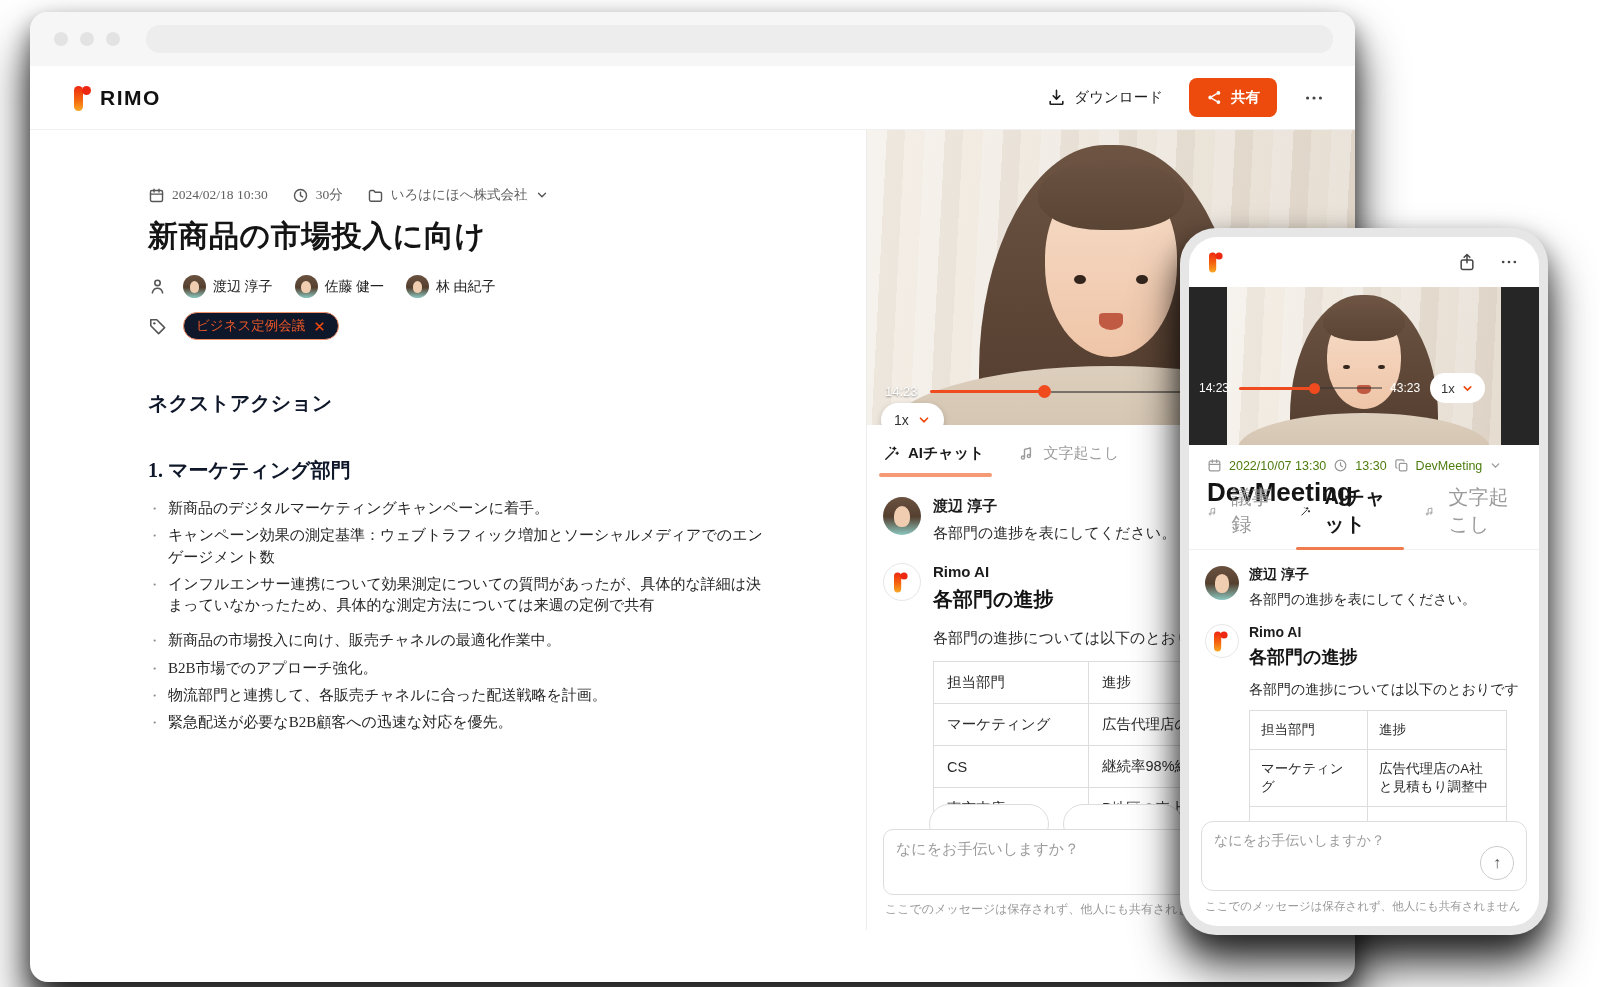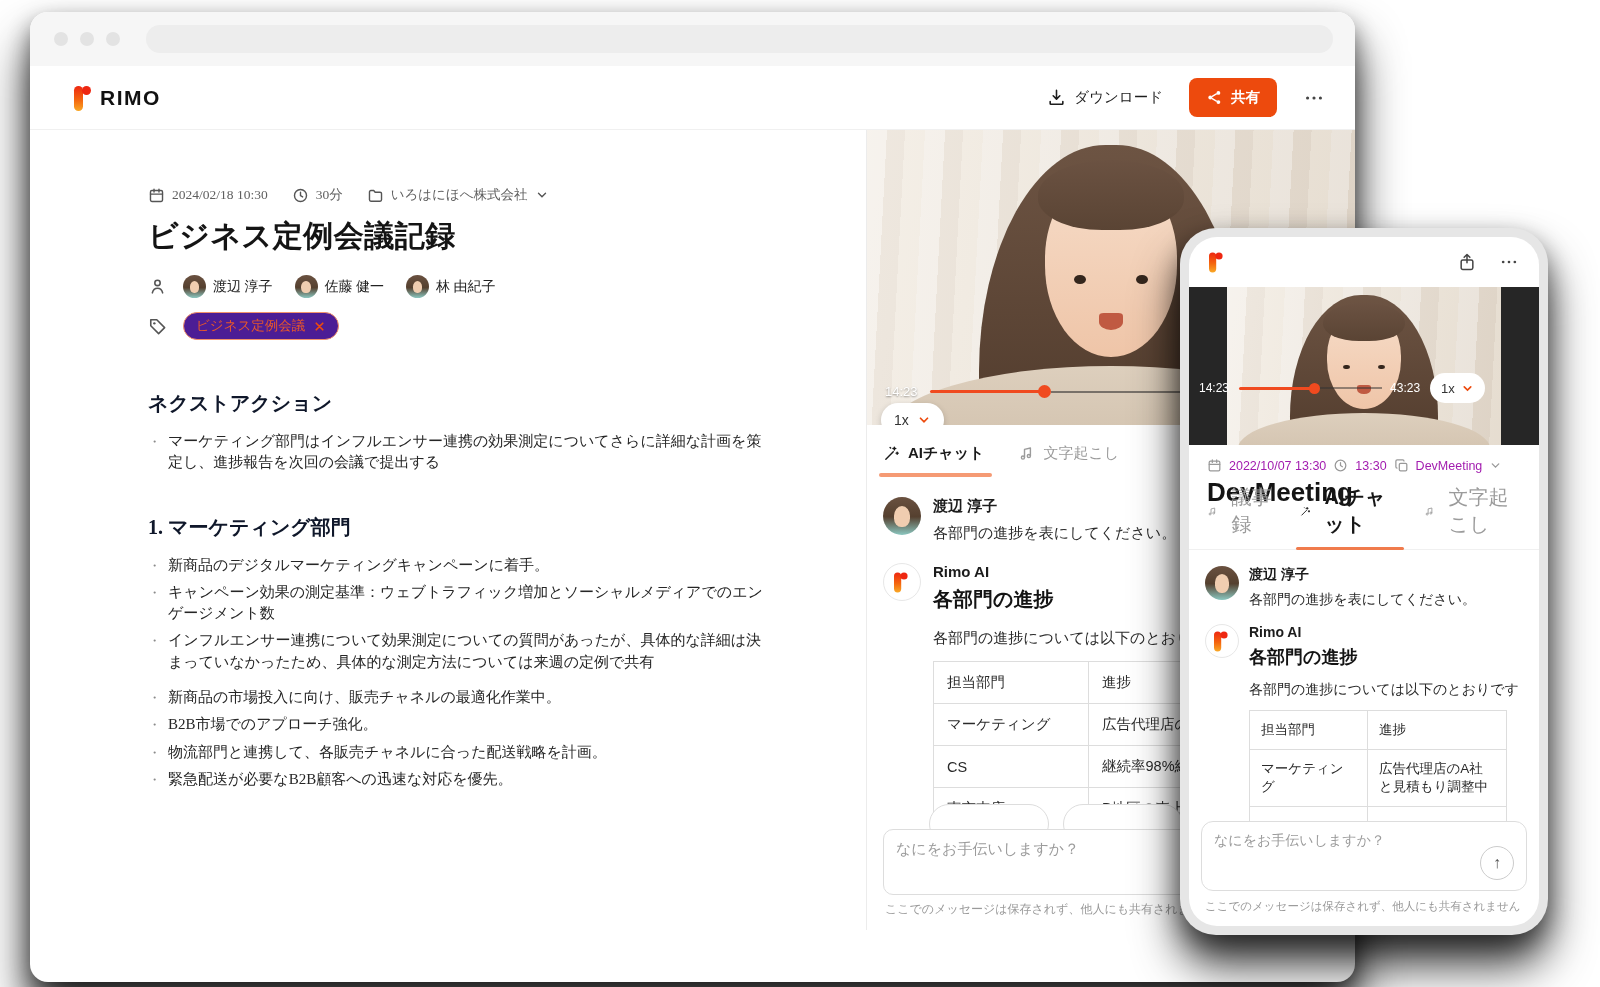--- a/index.html
+++ b/index.html
@@ -41,21 +41,21 @@
   .people-row { display:flex; align-items:center; margin-top:18px; color:#444; }
   .people-row .lead-ico { margin-right:16px; color:#555; }
   .person { display:flex; align-items:center; gap:7px; margin-right:22px; }
   .mini-avatar { width:23px; height:23px; border-radius:50%; overflow:hidden; position:relative;
     background:linear-gradient(180deg,#6a5140 0%,#55402f 55%,#8bc7c0 100%); }
   .mini-avatar::before { content:""; position:absolute; left:29%; top:26%; width:42%; height:52%;
     border-radius:50% 50% 45% 45%; background:#f0cdb0; }
   .person-name { font-size:14px; color:#222; }
   .tag-row { display:flex; align-items:center; margin-top:14px; }
   .tag-row .lead-ico { margin-right:16px; color:#555; }
-  .tag-pill { display:flex; align-items:center; gap:8px; border:1.5px solid #F2926B; background:#4c1d95;
+  .tag-pill { display:flex; align-items:center; gap:8px; border:1.5px solid #F2926B; background:#0f172a;
     color:#E8572A; border-radius:15px; padding:4px 12px; font-size:13.5px; cursor:pointer; }
   .tag-pill svg { color:#ED4A0D; }
 
   .section-h { font-size:20px; font-weight:800; color:#0f172a; }
   .mt-xl { margin-top:50px; } .mt-lg { margin-top:40px; }
   ul.bullets { list-style:none; margin-top:14px; max-width:624px; }
   ul.bullets li { position:relative; font-size:15px; line-height:1.42; color:#262626;
     padding-left:20px; margin-bottom:6px; }
   ul.bullets li::before { content:"・"; position:absolute; left:0; color:#8a8a8a; font-size:13px; top:2px; }
 
@@ -132,21 +132,21 @@
   .ph-vctrl { position:absolute; left:0; right:0; bottom:42px; display:flex; align-items:center; z-index:10; }
   .ph-time { color:#fff; font-size:12px; margin-left:10px; }
   .ph-line { height:3px; background:#F04A1F; width:72px; margin-left:10px; border-radius:2px; }
   .ph-vdot { width:11px; height:11px; border-radius:50%; background:#F04A1F; margin-left:-2px; }
   .ph-line-rest { height:2px; background:rgba(50,50,50,.5); width:62px; }
   .ph-total { color:#fff; font-size:12px; margin-left:8px; }
   .ph-speed { margin-left:10px; background:#fff; border-radius:15px; height:30px; padding:0 11px;
     display:flex; align-items:center; gap:6px; font-size:13px; color:#333; cursor:pointer; }
   .ph-speed svg { color:#ED4A0D; }
   .ph-body { flex:1; display:flex; flex-direction:column; overflow:hidden; position:relative; }
-  .ph-meta { display:flex; align-items:center; gap:7px; font-size:12.5px; color:#a21caf; padding:13px 18px 0; }
+  .ph-meta { display:flex; align-items:center; gap:7px; font-size:12.5px; color:#4d7c0f; padding:13px 18px 0; }
   .ph-title { font-size:26px; font-weight:800; color:#141414; padding:4px 18px 0; }
   .ph-part { display:flex; gap:26px; font-size:13px; color:#555; padding:6px 18px 0; }
   .ph-more { cursor:pointer; }
   .ph-tabs { display:flex; align-items:flex-end; gap:26px; padding:10px 18px 0; height:42px; border-bottom:1px solid #f0f0f0; }
   .ph-tab { display:flex; align-items:center; gap:14px; font-size:20px; color:#9b9b9b; padding-bottom:11px; position:relative; cursor:pointer; }
   .ph-tab.active { color:#161616; font-weight:700; }
   .ph-tab.active::after { content:""; position:absolute; left:-4px; right:-6px; bottom:-1px; height:3px;
     background:#F07B4C; border-radius:2px; }
   .ph-chat { flex:1; padding:16px 16px 0; overflow:hidden; }
   .ph-chat .msg { gap:10px; margin-bottom:14px; }
@@ -234,21 +234,21 @@
         <span class="gap"></span>
         <svg width="17" height="17" viewBox="0 0 24 24" fill="none" stroke="#555" stroke-width="2" stroke-linejoin="round">
             <path d="M3.5 7a2 2 0 0 1 2-2h4l2 2.3h7a2 2 0 0 1 2 2V18a2 2 0 0 1-2 2h-13a2 2 0 0 1-2-2z"></path>
           </svg>
         <span>いろはにほへ株式会社</span>
         <svg width="14" height="14" viewBox="0 0 24 24" fill="none" stroke="#555" stroke-width="2.4" stroke-linecap="round">
             <path d="m6 9 6 6 6-6"></path>
           </svg>
       </div>
 
-      <h1 class="doc-title">ビジネス定例会議記録</h1>
+      <h1 class="doc-title">新商品の市場投入に向け</h1>
 
       <div class="people-row">
         <svg class="lead-ico" width="19" height="19" viewBox="0 0 24 24" fill="none" stroke="currentColor" stroke-width="2" stroke-linecap="round">
             <circle cx="12" cy="7.5" r="3.4"></circle>
             <path d="M5.5 20c.9-3.8 3.4-5.7 6.5-5.7s5.6 1.9 6.5 5.7"></path>
           </svg>
         <div class="person">
           <div class="mini-avatar"></div>
           <span class="person-name">渡辺 淳子</span>
         </div>
@@ -271,21 +271,20 @@
           <span>ビジネス定例会議</span>
           <svg width="13" height="13" viewBox="0 0 24 24" fill="none" stroke="currentColor" stroke-width="3.2" stroke-linecap="round">
               <path d="m6 6 12 12M18 6 6 18"></path>
             </svg>
         </div>
       </div>
 
       <div id="doc-sections">
           <h2 class="section-h mt-xl">ネクストアクション</h2>
           <ul class="bullets">
-            <li>マーケティング部門はインフルエンサー連携の効果測定についてさらに詳細な計画を策定し、進捗報告を次回の会議で提出する</li>
           </ul>
           <h2 class="section-h mt-lg">1. マーケティング部門</h2>
           <ul class="bullets">
             <li>新商品のデジタルマーケティングキャンペーンに着手。</li>
             <li>キャンペーン効果の測定基準：ウェブトラフィック増加とソーシャルメディアでのエンゲージメント数</li>
             <li>インフルエンサー連携について効果測定についての質問があったが、具体的な詳細は決まっていなかったため、具体的な測定方法については来週の定例で共有</li>
           </ul>
           <ul class="bullets">
             <li>新商品の市場投入に向け、販売チャネルの最適化作業中。</li>
             <li>B2B市場でのアプローチ強化。</li>

